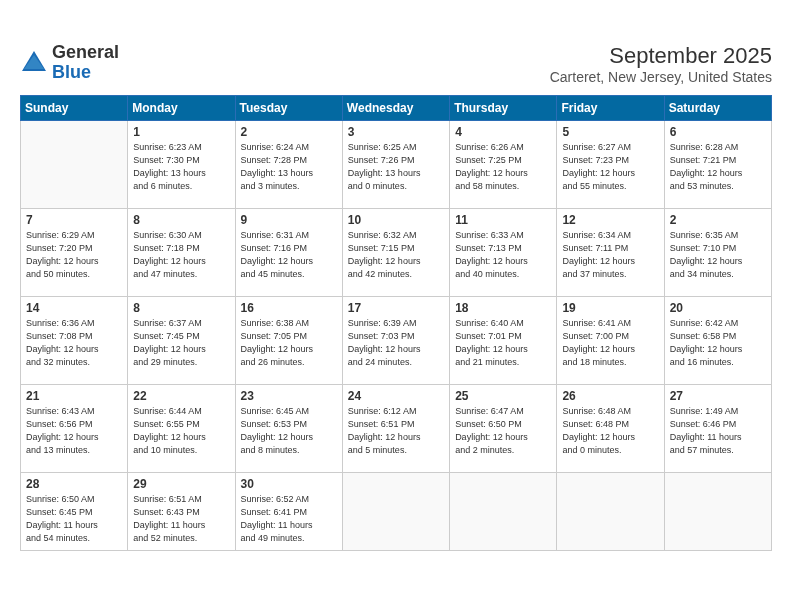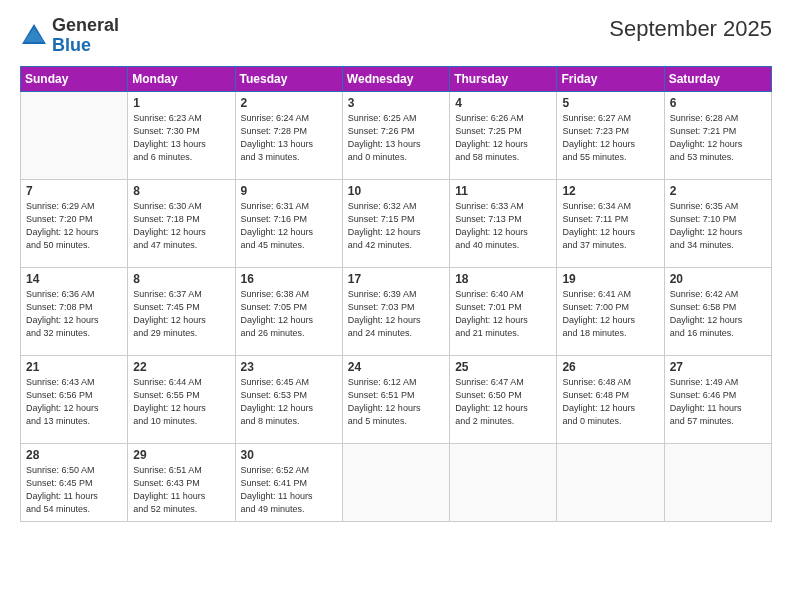--- a/index.html
+++ b/index.html
@@ -9,20 +9,21 @@
       font-family: Arial, sans-serif;
       background: #fff;
       overflow: hidden;
     }
     .page {
       width: 792px;
       height: 448px;
       padding: 16px 20px;
       display: flex;
       flex-direction: column;
+      margin-top: 27px;
     }
     .header {
       display: flex;
       justify-content: space-between;
       align-items: flex-start;
       margin-bottom: 10px;
     }
     .logo {
       display: flex;
       align-items: center;
@@ -52,21 +53,21 @@
       color: #555;
     }
     .calendar {
       flex: 1;
       border: 1px solid #ccc;
       border-collapse: collapse;
       width: 100%;
       table-layout: fixed;
     }
     .calendar th {
-      background: #a21caf;
+      background: #0369a1;
       color: #fff;
       font-size: 12px;
       padding: 5px 4px;
       text-align: left;
       border: 1px solid #2a6db5;
     }
     .calendar td {
       vertical-align: top;
       border: 1px solid #ccc;
       padding: 4px 5px;
@@ -102,20 +103,21 @@
         <polygon points="14,2 26,22 2,22" fill="#1a6bb5"></polygon>
         <polygon points="14,6 24,20 4,20" fill="#4a9fd4" opacity="0.5"></polygon>
       </svg>
       <div class="logo-text">
         <span class="logo-general">General</span><br>
         <span class="logo-blue">Blue</span>
       </div>
     </div>
     <div class="title-block">
       <div class="month-title">September 2025</div>
+      <div class="subtitle">Carteret, New Jersey, United States</div>
     </div>
   </div>
 
   <table class="calendar">
     <thead>
       <tr>
       <th>Sunday</th>
           <th>Monday</th>
           <th>Tuesday</th>
           <th>Wednesday</th>

